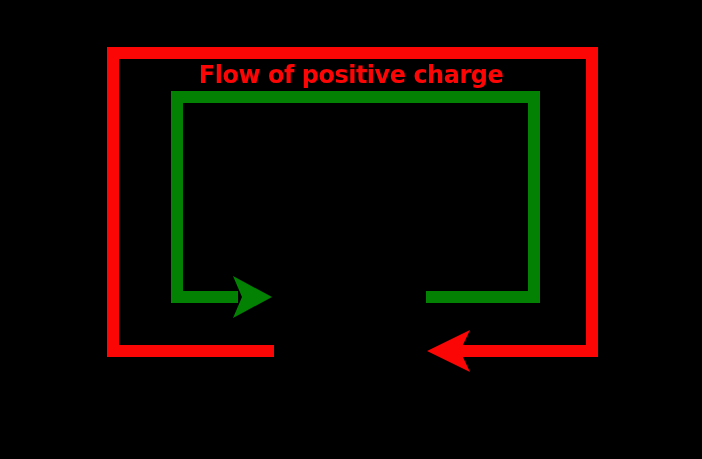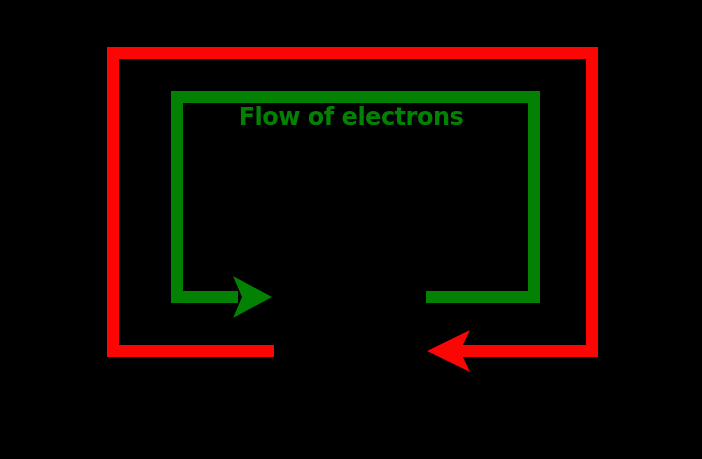--- a/index.html
+++ b/index.html
@@ -45,16 +45,16 @@
 
     <path d="M 274 351 L 113 351 L 113 53 L 592 53 L 592 351 L 455 351" fill="none" stroke-width="12" stroke-linejoin="miter" stroke-linecap="butt" stroke="#fb0505"></path>
 
     <polygon points="427,351 470,330 460,351 470,372" fill="#fb0505"></polygon>
 
     <path d="M 238 297 L 177 297 L 177 97 L 534 97 L 534 297 L 426 297" fill="none" stroke-width="12" stroke-linejoin="miter" stroke-linecap="butt" stroke="#038103"></path>
 
     <polygon points="272,297 233,276 242,297 233,318" fill="#038103"></polygon>
   </svg>
 
+  <div class="flow-label positive" style="color: rgb(251, 5, 5);">Flow of positive charge</div>
 
-  <div class="flow-label electrons" style="color: rgb(3, 129, 3);">Flow of electrons</div>
 
 </div>
 
 </body></html>

